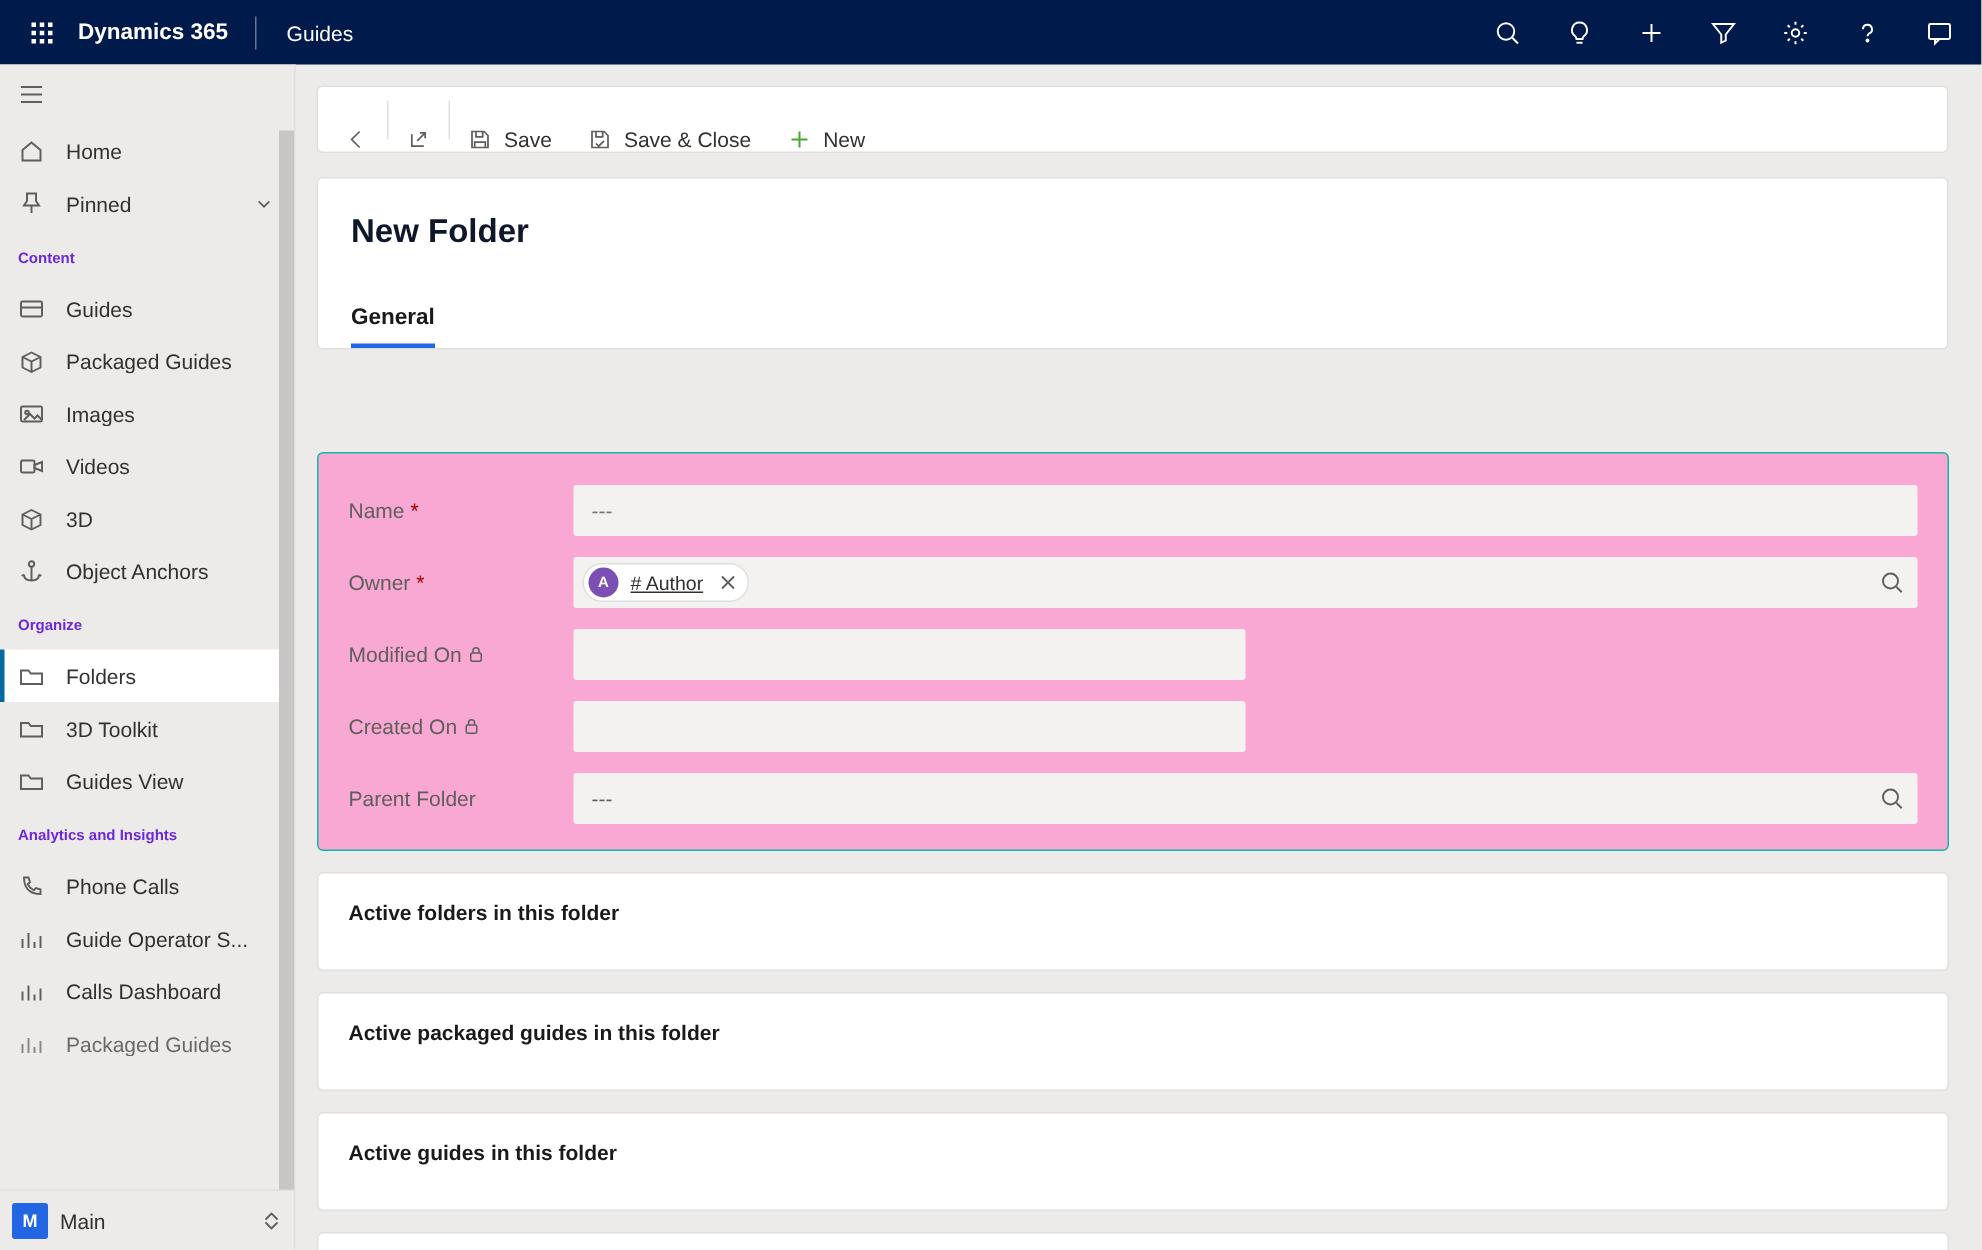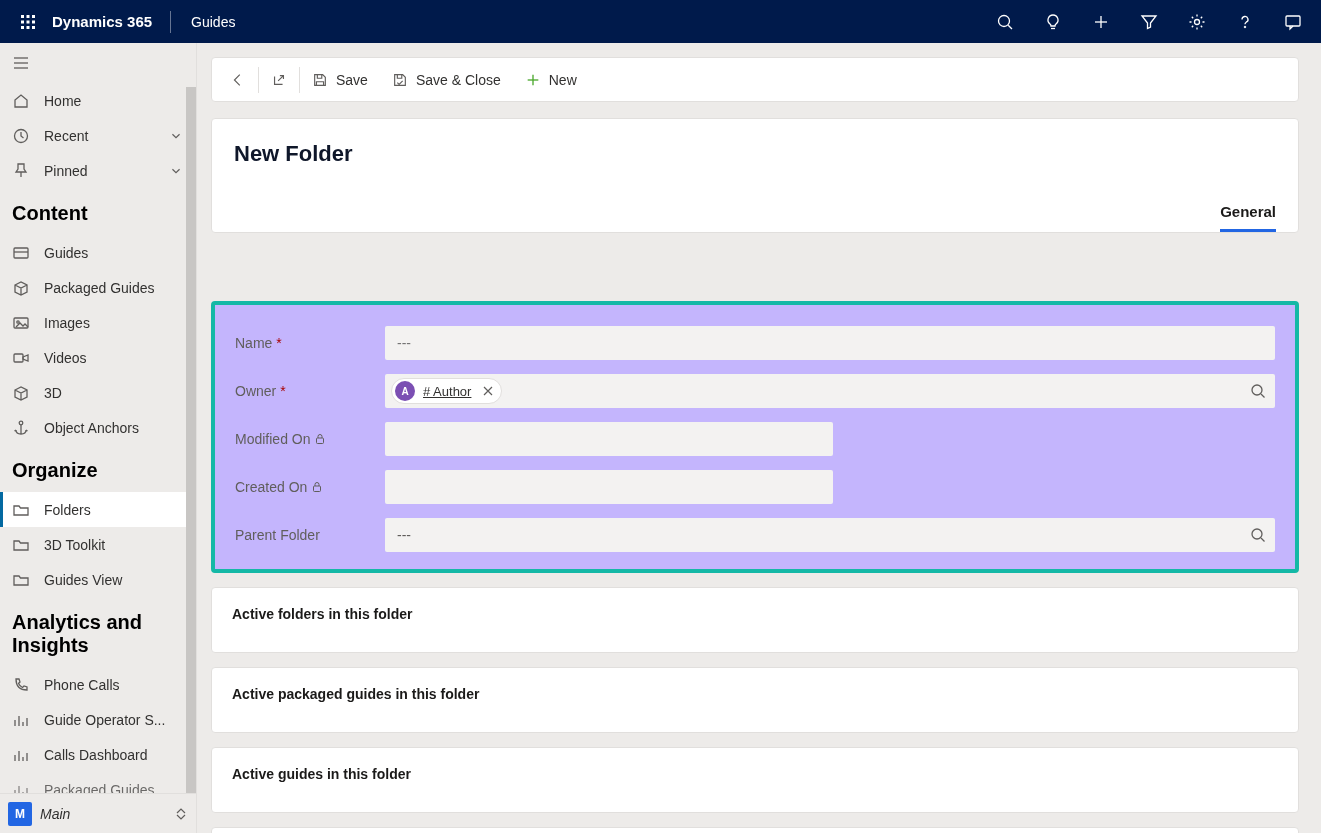--- a/index.html
+++ b/index.html
@@ -40,58 +40,58 @@
   .sidebar-inner { flex:1; overflow-y: auto; }
   .hamburger-row { height: 40px; display:flex; align-items:center; padding-left: 12px;}
   .nav-item {
     height: 35px; display:flex; align-items:center; padding: 0 12px;
     gap: 14px; cursor: default;
   }
   .nav-item.selected { background: #fff; border-left: 3px solid #0369a1; padding-left: 9px; }
   .nav-item .lbl { font-size: 14px; color: #323130; flex:1; white-space:nowrap; overflow:hidden; text-overflow:ellipsis;}
   .nav-item .chev { width:16px; height:16px; }
   .group-header {
-    font-size: 20px; font-weight: 600; color:#000000;
+    font-size: 10px; font-weight: 600; color:#6d28d9;
     padding: 14px 12px 10px 12px;
   }
   .sidebar-scrollhint { position:absolute; top:44px; bottom:40px; right:0; width:10px; background: #c8c6c4; border-radius: 0;}
   .sidebar-footer { height: 40px; background:#edebe9; border-top:1px solid #e1dfdd; display:flex; align-items:center; padding: 0 6px 0 8px; gap:8px;}
   .sidebar-footer .mbox { width:24px;height:24px;background:#2266e3;color:#fff;display:flex;align-items:center;justify-content:center;font-size:12px;border-radius:2px;font-weight:600;}
-  .sidebar-footer .lbl { flex:1; font-size:14px;font-style:italic;}
+  .sidebar-footer .lbl { flex:1; font-size:14px;}
   .updown { width:18px; display:flex; flex-direction:column; align-items:center; gap:0px; color:#605e5c;}
 
   
   .main { flex:1; padding: 14px 0 0 14px; overflow:hidden; position:relative; }
   .cmdbar {
     background:#fff; border:1px solid #e1dfdd; border-radius:4px;
     height: 45px; display:flex; align-items:center; padding: 0 6px;
     margin-right: 22px;
   }
-  .cmdbtn { height: 100%; display:flex; align-items:center; gap:8px; padding:0 12px; font-size:14px; color:#323130;}
+  .cmdbtn { height: 100%; display:flex; align-items:flex-end; gap:8px; padding:0 12px; font-size:14px; color:#323130;}
   .cmdbtn.iconly { padding: 0 12px; }
   .cmd-sep { width:1px; height:26px; background:#e1dfdd; margin: 0; }
   .cmdbtn svg { width:16px; height:16px; }
 
   .header-card {
     margin-top: 16px; margin-right:22px;
     background:#fff; border:1px solid #e1dfdd; border-radius:4px;
     padding: 22px 22px 0 22px;
   }
   .page-title { font-size: 22px; font-weight:600; color:#0f172a; margin-bottom: 36px;}
-  .tabbar { display:flex; gap:22px;justify-content:flex-end; }
+  .tabbar { display:flex; gap:22px; }
   .tab { padding-bottom: 12px; font-size:15px; font-weight:600; color:#1b1a19; position:relative;}
   .tab.active::after { content:""; position:absolute; left:0; right:0; bottom:0; height:3px; background:#2266e3;}
 
   
   .content-scroll { position:absolute; top: 198px; left:14px; right:6px; bottom:0; overflow-y:auto; padding-right: 16px;}
   .content-scroll::-webkit-scrollbar { width: 14px; }
   .content-scroll::-webkit-scrollbar-thumb { background:#c8c6c4; border-radius:0px; }
   .content-scroll::-webkit-scrollbar-track { background: transparent; }
 
-  .form-card { background:#c4b5fd; border:4px solid #14b8a6; border-radius:4px; padding: 20px 20px 16px 20px; margin-top: 14px; }
+  .form-card { background:#f9a8d4; border:1px solid #14b8a6; border-radius:4px; padding: 20px 20px 16px 20px; margin-top: 14px; }
   .form-row { display:flex; align-items:center; min-height: 36px; margin-bottom: 12px; }
   .form-row:last-child { margin-bottom:0; }
   .form-label { width: 150px; font-size:14px; color:#605e5c; display:flex; align-items:center; gap:4px;}
   .req { color:#a80000;}
   .lockicon { width:12px; height:12px; }
   .form-field { flex:1; }
   .form-field.half { flex: 0 0 448px; }
   .text-input {
     width:100%; height:34px; background:#f3f2f1; border:none; border-radius:2px;
     padding: 0 12px; font-size:14px; color:#605e5c;
@@ -188,30 +188,20 @@
             <line x1="2" y1="4" x2="16" y2="4"></line>
             <line x1="2" y1="9" x2="16" y2="9"></line>
             <line x1="2" y1="14" x2="16" y2="14"></line>
           </svg>
       </div>
       <div class="nav-item">
         <svg class="ic" viewBox="0 0 18 18">
             <path d="M3 8l6-5 6 5v7H3z"></path>
           </svg>
         <span class="lbl">Home</span>
-      </div>
-      <div class="nav-item">
-        <svg class="ic" viewBox="0 0 18 18">
-            <circle cx="9" cy="9" r="6.5"></circle>
-            <path d="M9 5v4l2.5 2"></path>
-          </svg>
-        <span class="lbl">Recent</span>
-        <svg class="ic chev" viewBox="0 0 18 18">
-            <path d="M5 7l4 4 4-4"></path>
-          </svg>
       </div>
       <div class="nav-item">
         <svg class="ic" viewBox="0 0 18 18">
             <path d="M6 2l6 0 0 5 2 3-10 0 2-3z M9 10v5"></path>
           </svg>
         <span class="lbl">Pinned</span>
         <svg class="ic chev" viewBox="0 0 18 18">
             <path d="M5 7l4 4 4-4"></path>
           </svg>
       </div>

